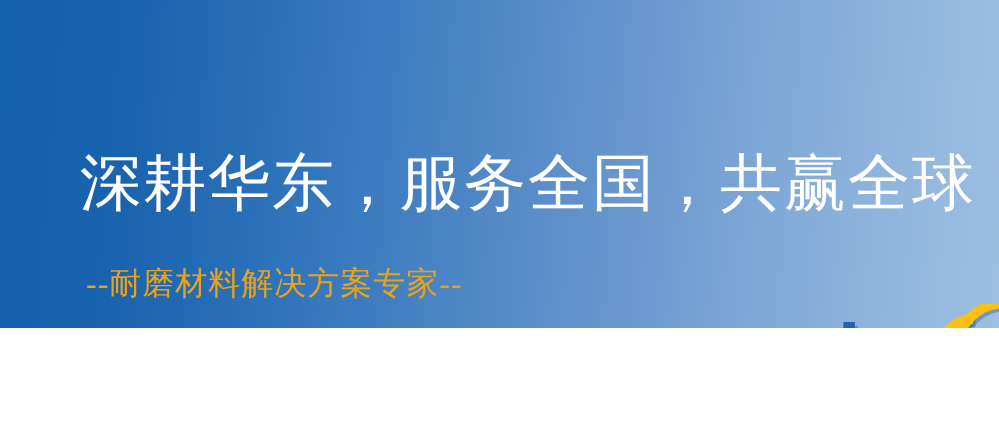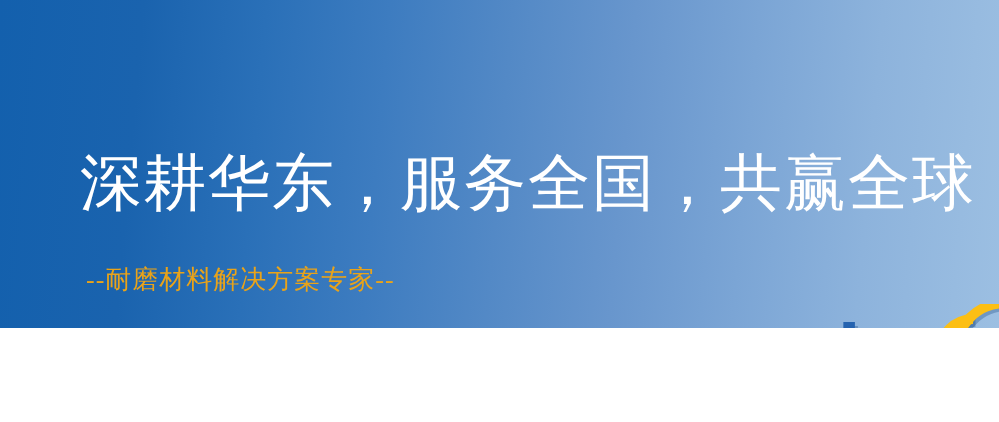--- a/index.html
+++ b/index.html
@@ -39,21 +39,21 @@
     white-space: nowrap;
     font-weight: 400;
   }
 
   
   #subtitle {
     position: absolute;
     left: 86px;
     top: 267px;
     font-family: "Liberation Serif", "DejaVu Serif", serif;
-    font-size: 26px;
+    font-size: 32px;
     line-height: 1.0;
     letter-spacing: 1px;
     color: #e9a319;
     white-space: nowrap;
     font-weight: 400;
   }
 
   
   #logo {
     position: absolute;

